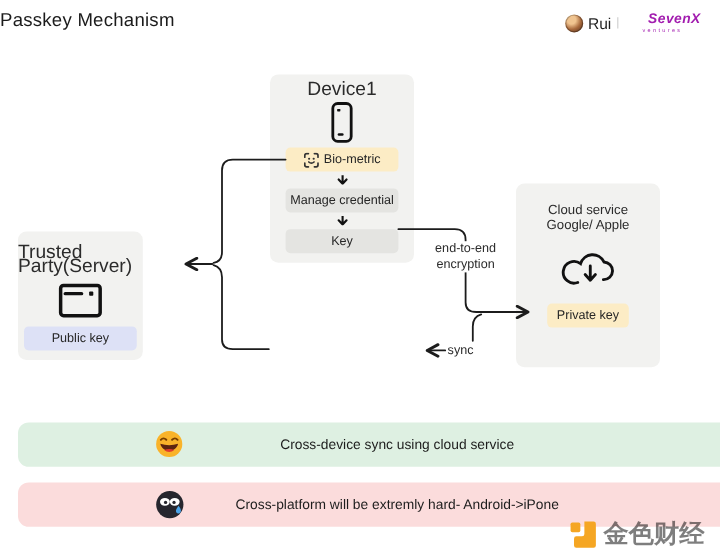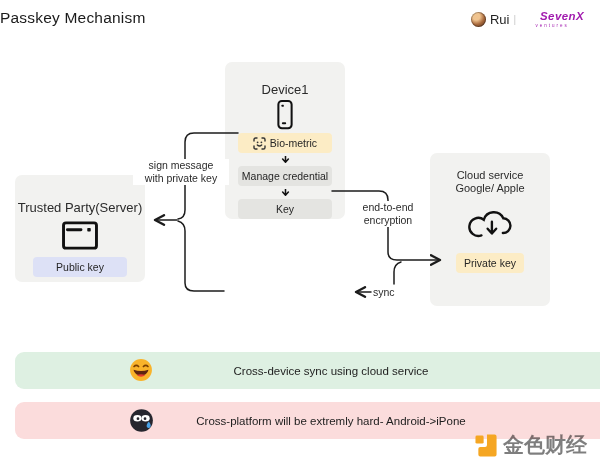--- a/index.html
+++ b/index.html
@@ -15,31 +15,31 @@
           box-shadow:inset 0 0 0 1px rgba(0,0,0,.25);}
   .author{font-size:13px;font-weight:normal;color:#1f1f1f;}
   .sep{color:#c9c9c9;font-size:10px;}
   .logo-wrap{display:flex;flex-direction:column;align-items:center;line-height:1;}
   .logo{font-size:11.5px;font-weight:800;font-style:italic;color:#a21caf;letter-spacing:.4px;margin-left:20px;}
   .logo-sub{font-size:4.5px;letter-spacing:2px;color:#a21caf;margin-top:1px;}
 
   
   .box{position:absolute;background:#f2f2f0;border-radius:7px;
        display:flex;flex-direction:column;align-items:center;}
-  .box-label{font-size:13px;line-height:12px;color:#2b2b2b;margin-top:15px;}
+  .box-label{font-size:16px;line-height:12px;color:#2b2b2b;}
   .cloud-label{text-align:center;font-size:11px;line-height:13px;color:#2b2b2b;}
   .pill{display:flex;align-items:center;justify-content:center;gap:4px;
         width:94px;height:20px;border-radius:4px;font-size:10.5px;color:#262626;flex:none;}
   .pill.cream{background:#fcecc5;}
   .pill.gray{background:#e4e4e1;}
   .pill.lav{background:#dde1f6;}
   .pill.w88{width:68px;}
 
   .d1{left:225px;top:62px;width:120px;height:150px;padding-top:7px;gap:3px;}
-  .tp{left:15px;top:175px;width:130px;height:95px;padding-top:12px;gap:6px;}
+  .tp{left:15px;top:193px;width:104px;height:95px;padding-top:12px;gap:6px;}
   .cl{left:430px;top:153px;width:120px;height:137px;padding-top:16px;gap:10px;}
   .d2{left:225px;top:250px;width:120px;height:82px;padding-top:11px;gap:9px;}
 
   
   .connectors{position:absolute;left:0;top:0;width:600px;height:463px;pointer-events:none;}
 
   
   .note{position:absolute;background:#fff;font-size:10.5px;line-height:13px;
         color:#2b2b2b;text-align:center;}
   .note-sign{left:133px;top:159px;width:96px;}
@@ -147,24 +147,20 @@
     <g fill="none" stroke="#1c1c1c" stroke-width="1.5" stroke-linecap="round">
       <path d="M238,133 H194 Q185,133 185,142 V210 Q185,218 178,219"></path>
       <path d="M177,220 H155" marker-end="url(#arr)"></path>
       <path d="M178,221 Q185,223 185,231 V283 Q185,291 194,291 H224"></path>
       <path d="M332,191 H379 Q388,191 388,200 V252 Q388,260 397,260 H440" marker-end="url(#arr)"></path>
       <path d="M401,262 Q394,264 394,272 V284"></path>
       <path d="M371,292 H356" marker-end="url(#arr)"></path>
     </g>
   </svg>
 
-  <div class="note note-sign">
-    <div>sign message</div>
-    <div>with private key</div>
-  </div>
   <div class="note note-e2e">
     <div>end-to-end</div>
     <div>encryption</div>
   </div>
   <div class="note note-sync">sync</div>
 
   <div class="banner banner-green">
     <svg class="b-icon" width="24" height="24" viewBox="0 0 22 22">
       <circle cx="11" cy="11" r="10" fill="#f9b32a"></circle>
       <path d="M4.6,7.8 Q6.6,5.6 8.8,7.8" fill="none" stroke="#7a3f00" stroke-width="1.5" stroke-linecap="round"></path>

